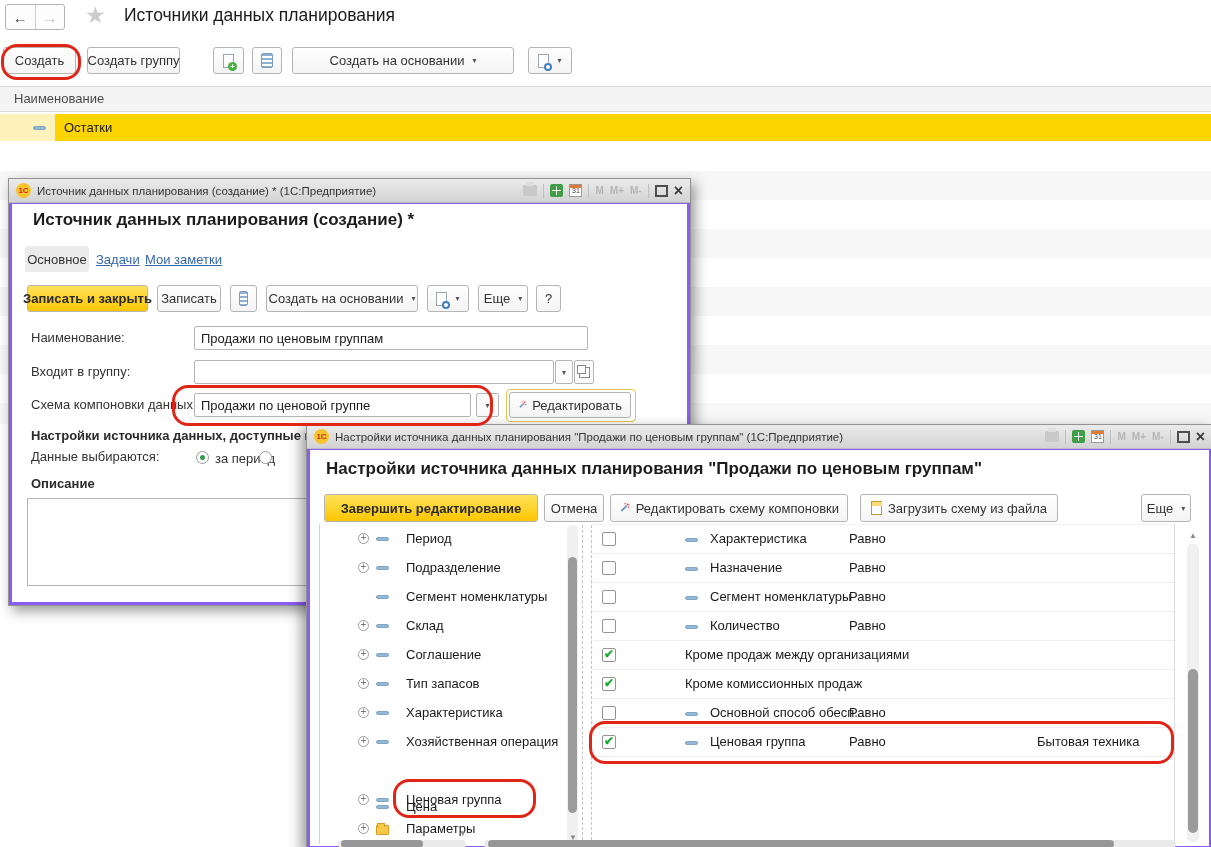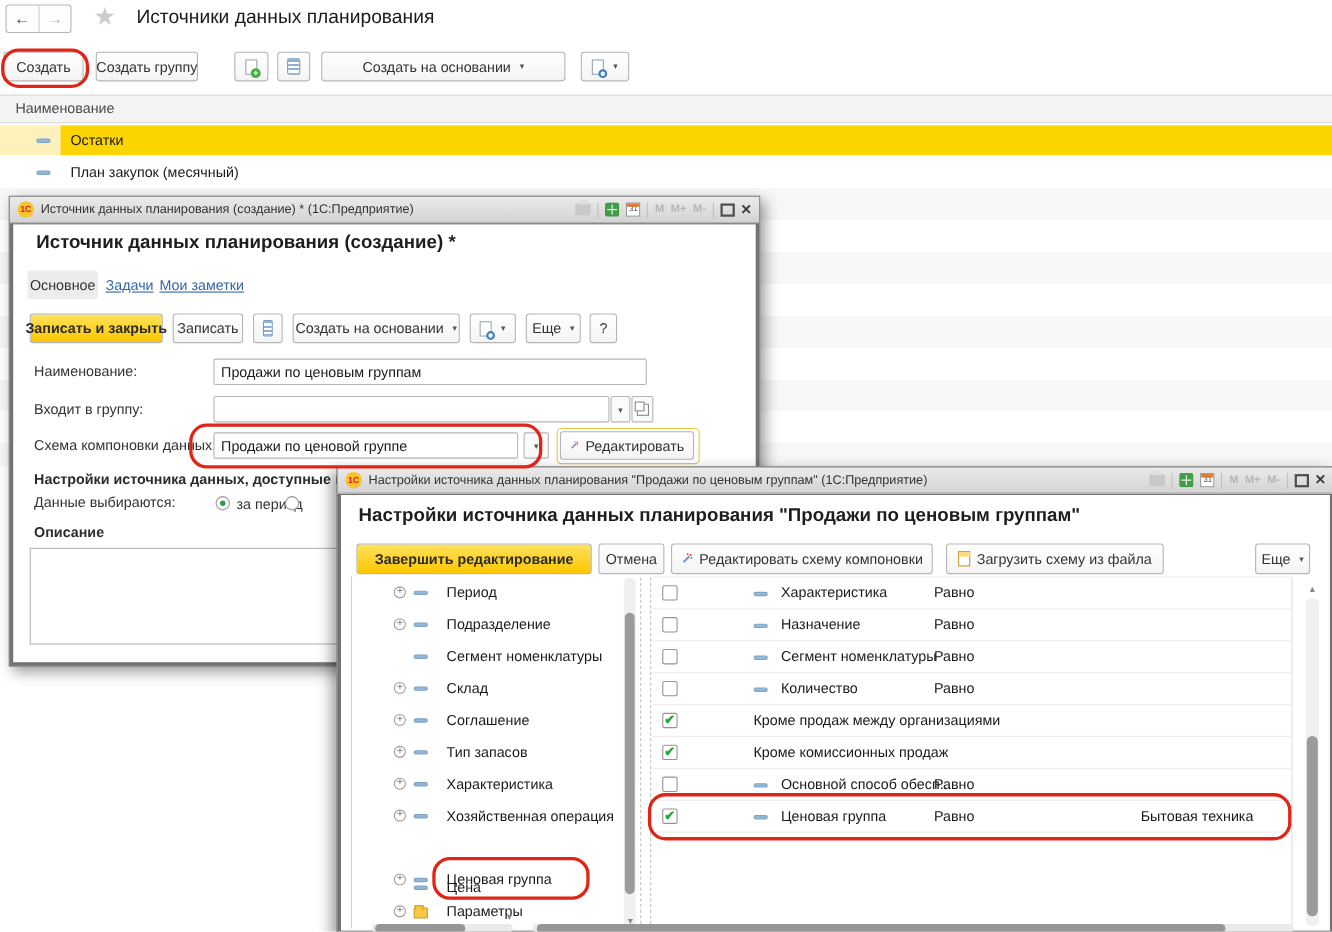--- a/index.html
+++ b/index.html
@@ -16,21 +16,21 @@
   .list-header{position:absolute;left:0;top:86px;width:1211px;height:26px;background:#f4f4f4;
                border-top:1px solid #d9d9d9;border-bottom:1px solid #d9d9d9;box-sizing:border-box;
                font-size:13px;color:#4a4a4a;line-height:24px;}
   .stripes{position:absolute;left:0;top:171px;width:1211px;height:253px;
            background:repeating-linear-gradient(180deg,#f7f7f7 0 29px,#ffffff 29px 58px);}
   .lrow{position:absolute;left:0;width:1211px;height:29px;font-size:13px;line-height:29px;}
   .dash-ic{position:absolute;width:13px;height:4px;background:#94b8d6;border:1px solid #7fa6c6;border-radius:2px;box-sizing:border-box;}
   .folder-ic{position:absolute;width:13px;height:10px;background:#f7c846;border:1px solid #d79b23;border-radius:1px;box-sizing:border-box;}
   .folder-ic::before{content:"";position:absolute;left:0;top:-3px;width:6px;height:3px;background:#f7c846;border:1px solid #d79b23;border-bottom:none;}
   
-  .window{position:absolute;background:#737373;border:1px solid #929292;box-shadow:4px 5px 12px rgba(0,0,0,.40);}
+  .window{position:absolute;background:#8b5cf6;border:1px solid #929292;box-shadow:4px 5px 12px rgba(0,0,0,.40);}
   .titlebar{position:absolute;left:0;top:0;right:0;height:24px;background:linear-gradient(#ebebeb,#d3d3d3);
             border-bottom:1px solid #bdbdbd;display:flex;align-items:center;gap:6px;padding:0 7px;box-sizing:border-box;
             font-size:11.5px;color:#333;}
   .tb-title{flex:1;overflow:hidden;white-space:nowrap;text-overflow:clip;}
   .logo{width:15px;height:15px;border-radius:50%;background:#f6c52e;color:#d1261c;font-size:8px;font-weight:bold;
         display:flex;align-items:center;justify-content:center;flex:0 0 auto;}
   .tbi{display:flex;align-items:center;justify-content:center;flex:0 0 auto;}
   .tbsep{width:1px;height:14px;background:#bfbfbf;flex:0 0 auto;}
   .mem{font-size:10px;font-weight:bold;color:#b5b5b5;}
   .maxbox{width:9px;height:8px;border:2px solid #4d4d4d;}
@@ -137,24 +137,20 @@
 
   <div class="list-header"><span style="margin-left:14px;">Наименование</span></div>
   <div class="stripes"></div>
 
   <div class="lrow" style="top:113px;">
     <div class="abs" style="left:0;top:1px;width:55px;height:27px;background:#fdf2bc;"></div>
     <div class="abs" style="left:55px;top:1px;width:1156px;height:27px;background:#fcd400;"></div>
     <span class="dash-ic" style="left:33px;top:13px;"></span>
     <span class="abs" style="left:64px;top:0;">Остатки</span>
   </div>
-  <div class="lrow" style="top:142px;">
-    <span class="dash-ic" style="left:33px;top:13px;"></span>
-    <span class="abs" style="left:64px;top:0;">План закупок (месячный)</span>
-  </div>
 
   <div class="window z10" style="left:8px;top:178px;width:681px;height:426px;">
     <div class="titlebar">
       <span class="logo">1С</span>
       <span class="tb-title">Источник данных планирования (создание) *  (1С:Предприятие)</span>
       <span class="tbi printer"></span>
       <span class="tbsep"></span>
       <span class="tbi calic"></span>
       <span class="tbi calen">
           <span>31</span>

